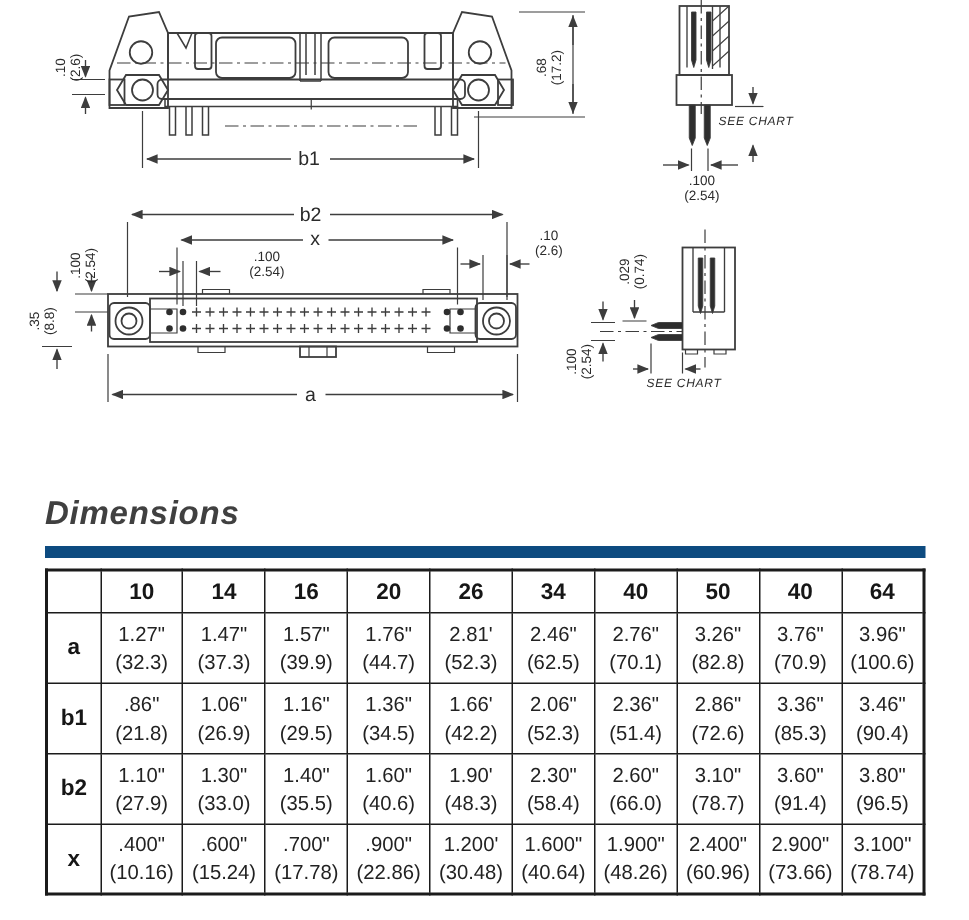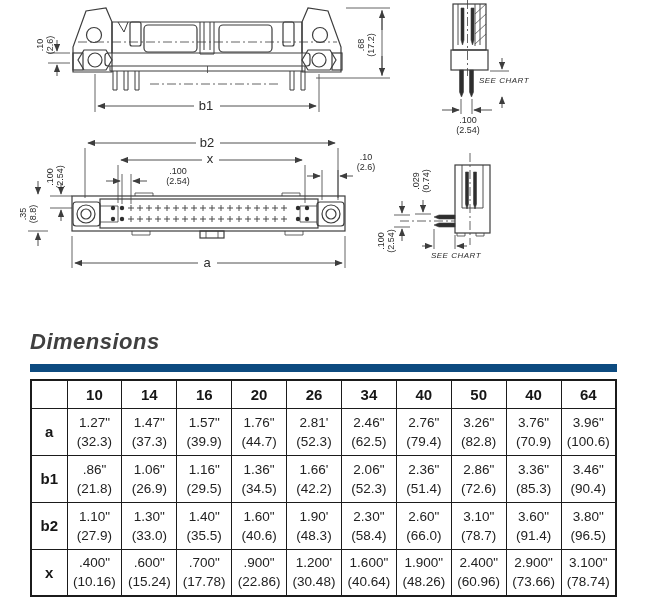--- a/index.html
+++ b/index.html
@@ -266,21 +266,21 @@
         <td>
             <span class="v">2.81'</span>
             <span class="v">(52.3)</span>
           </td>
         <td>
             <span class="v">2.46"</span>
             <span class="v">(62.5)</span>
           </td>
         <td>
             <span class="v">2.76"</span>
-            <span class="v">(79.4)</span>
+            <span class="v">(70.1)</span>
           </td>
         <td>
             <span class="v">3.26"</span>
             <span class="v">(82.8)</span>
           </td>
         <td>
             <span class="v">3.76"</span>
             <span class="v">(70.9)</span>
           </td>
         <td>

